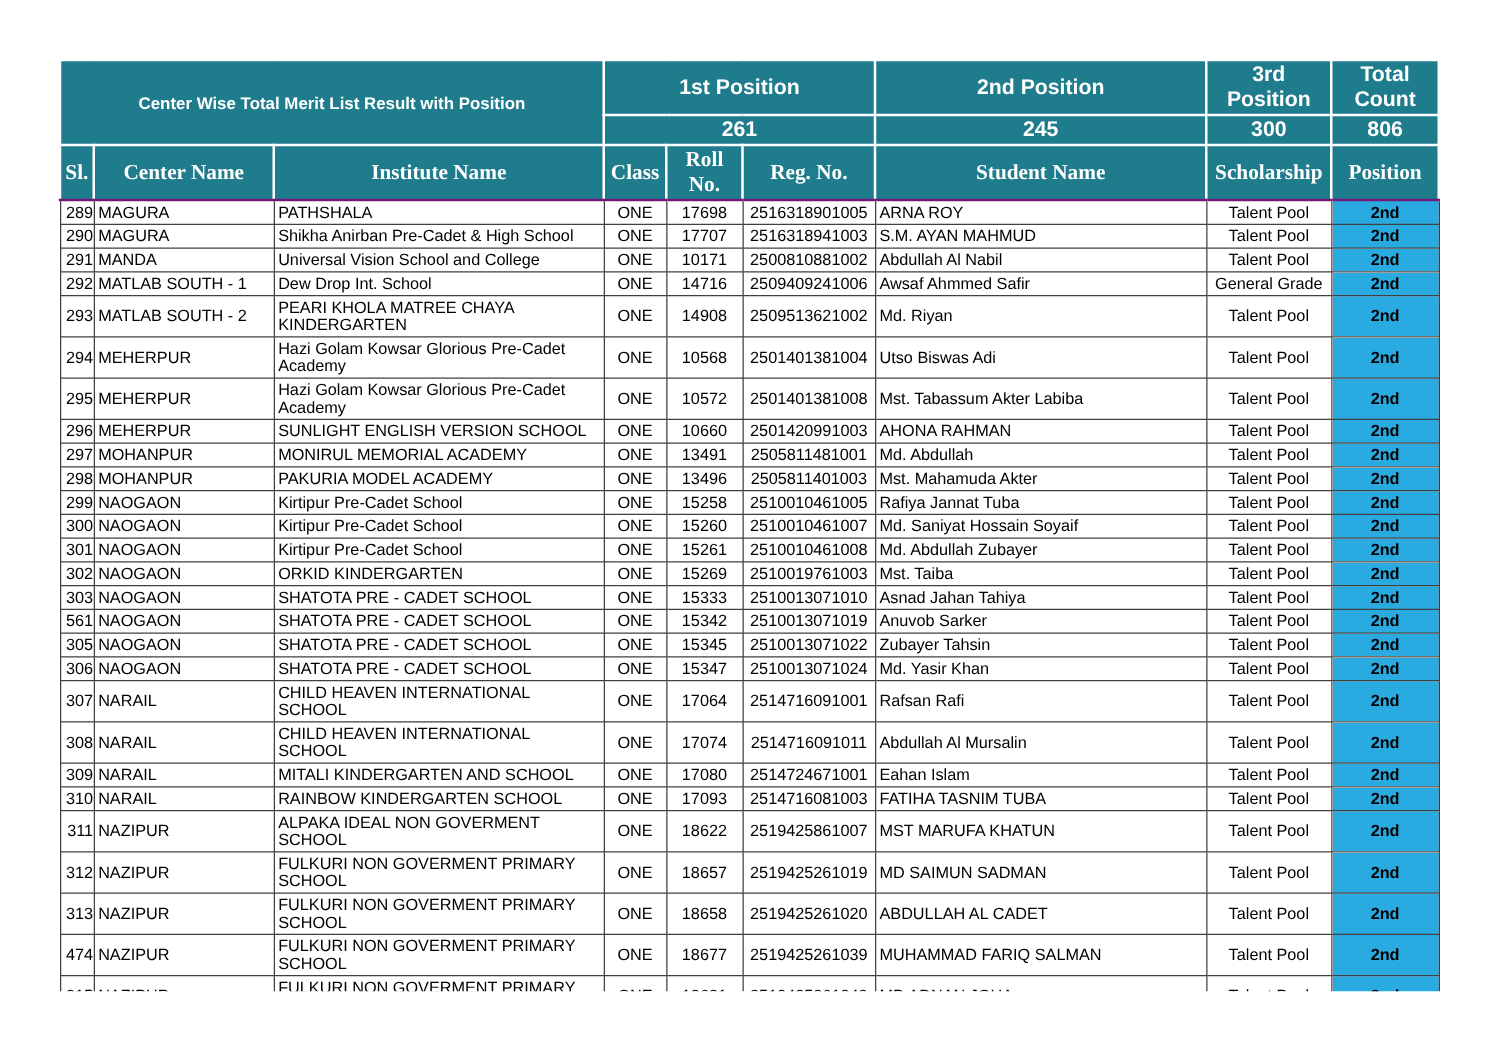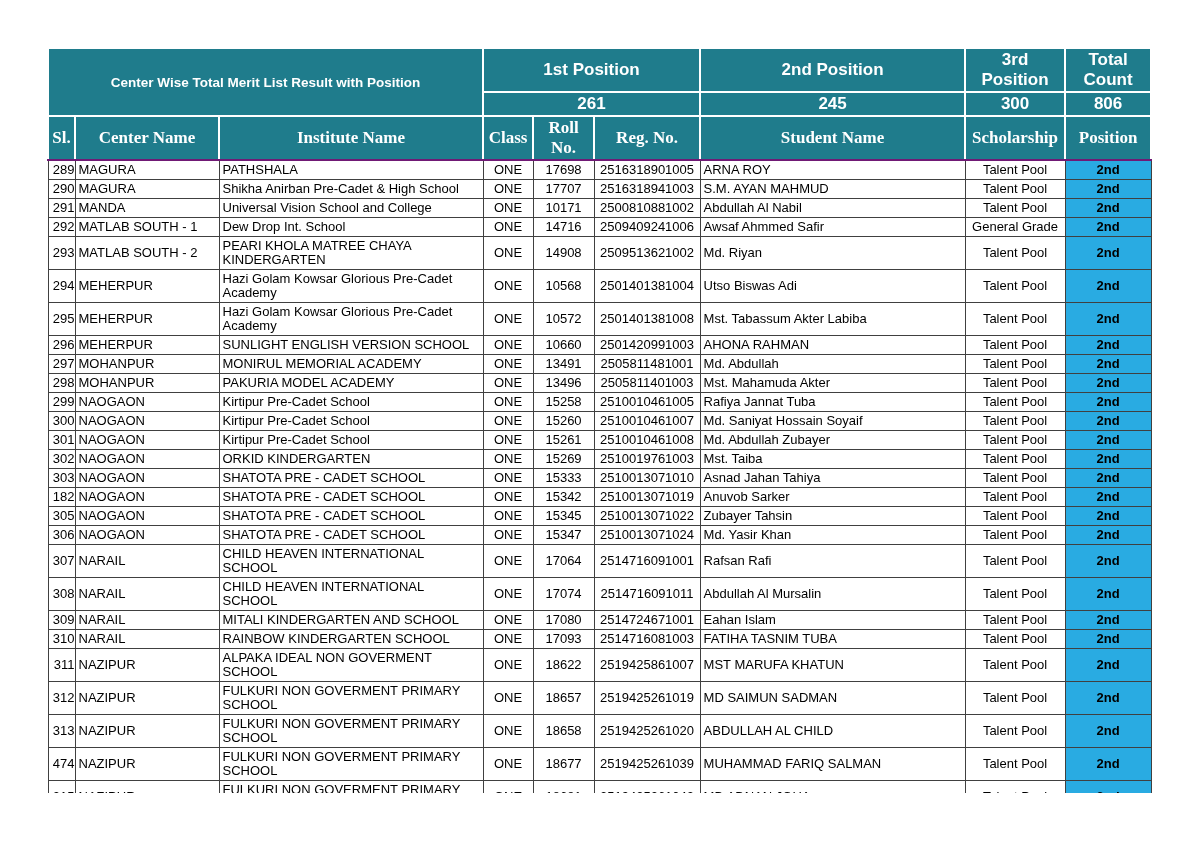--- a/index.html
+++ b/index.html
@@ -264,21 +264,21 @@
           <td class="t-left">NAOGAON</td>
           <td class="t-left">SHATOTA PRE - CADET SCHOOL</td>
           <td class="t-center">ONE</td>
           <td class="t-center">15333</td>
           <td class="t-center">2510013071010</td>
           <td class="t-left">Asnad Jahan Tahiya</td>
           <td class="t-center">Talent Pool</td>
           <td class="t-center pos">2nd</td>
         </tr>
         <tr>
-          <td class="t-left c-sl">182</td>
+          <td class="t-left c-sl">561</td>
           <td class="t-left">NAOGAON</td>
           <td class="t-left">SHATOTA PRE - CADET SCHOOL</td>
           <td class="t-center">ONE</td>
           <td class="t-center">15342</td>
           <td class="t-center">2510013071019</td>
           <td class="t-left">Anuvob Sarker</td>
           <td class="t-center">Talent Pool</td>
           <td class="t-center pos">2nd</td>
         </tr>
         <tr>
@@ -369,21 +369,21 @@
           <td class="t-center">Talent Pool</td>
           <td class="t-center pos">2nd</td>
         </tr>
         <tr>
           <td class="t-left c-sl">313</td>
           <td class="t-left">NAZIPUR</td>
           <td class="t-left">FULKURI NON GOVERMENT PRIMARY SCHOOL</td>
           <td class="t-center">ONE</td>
           <td class="t-center">18658</td>
           <td class="t-center">2519425261020</td>
-          <td class="t-left">ABDULLAH AL CHILD</td>
+          <td class="t-left">ABDULLAH AL CADET</td>
           <td class="t-center">Talent Pool</td>
           <td class="t-center pos">2nd</td>
         </tr>
         <tr>
           <td class="t-left c-sl">474</td>
           <td class="t-left">NAZIPUR</td>
           <td class="t-left">FULKURI NON GOVERMENT PRIMARY SCHOOL</td>
           <td class="t-center">ONE</td>
           <td class="t-center">18677</td>
           <td class="t-center">2519425261039</td>

